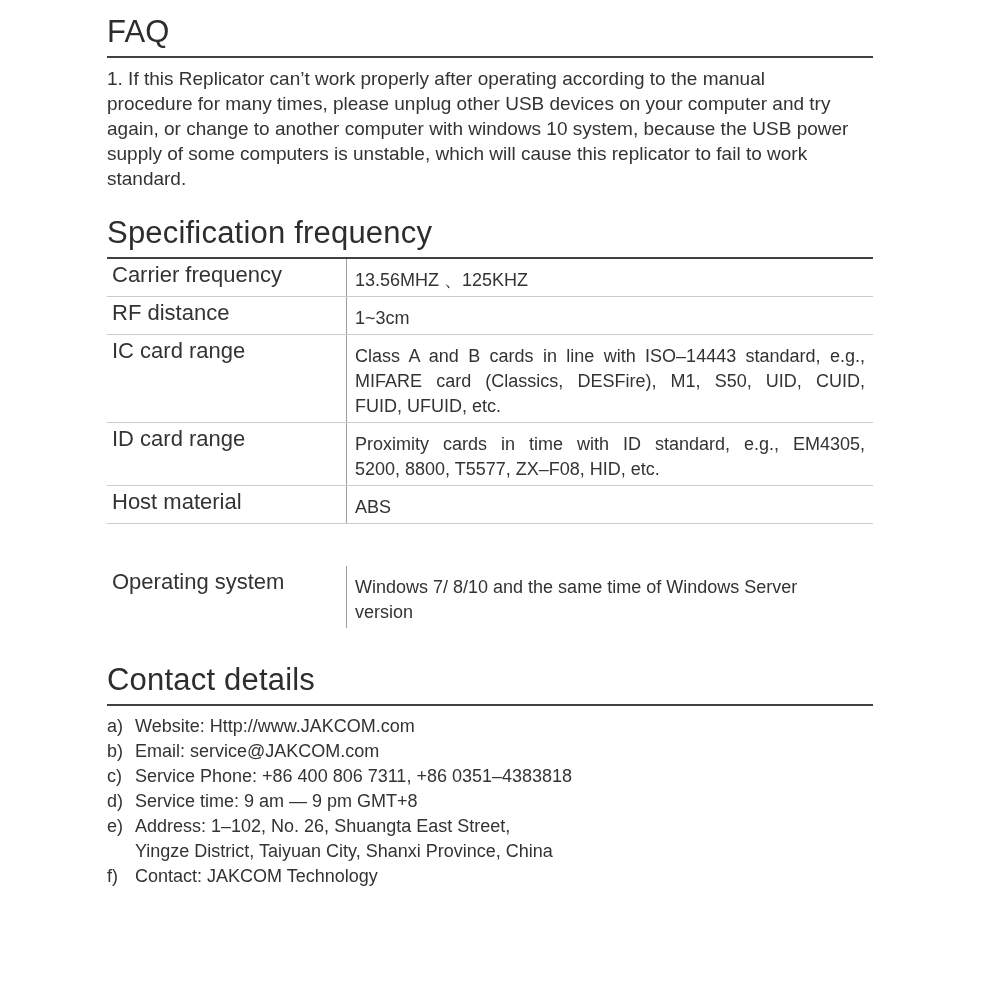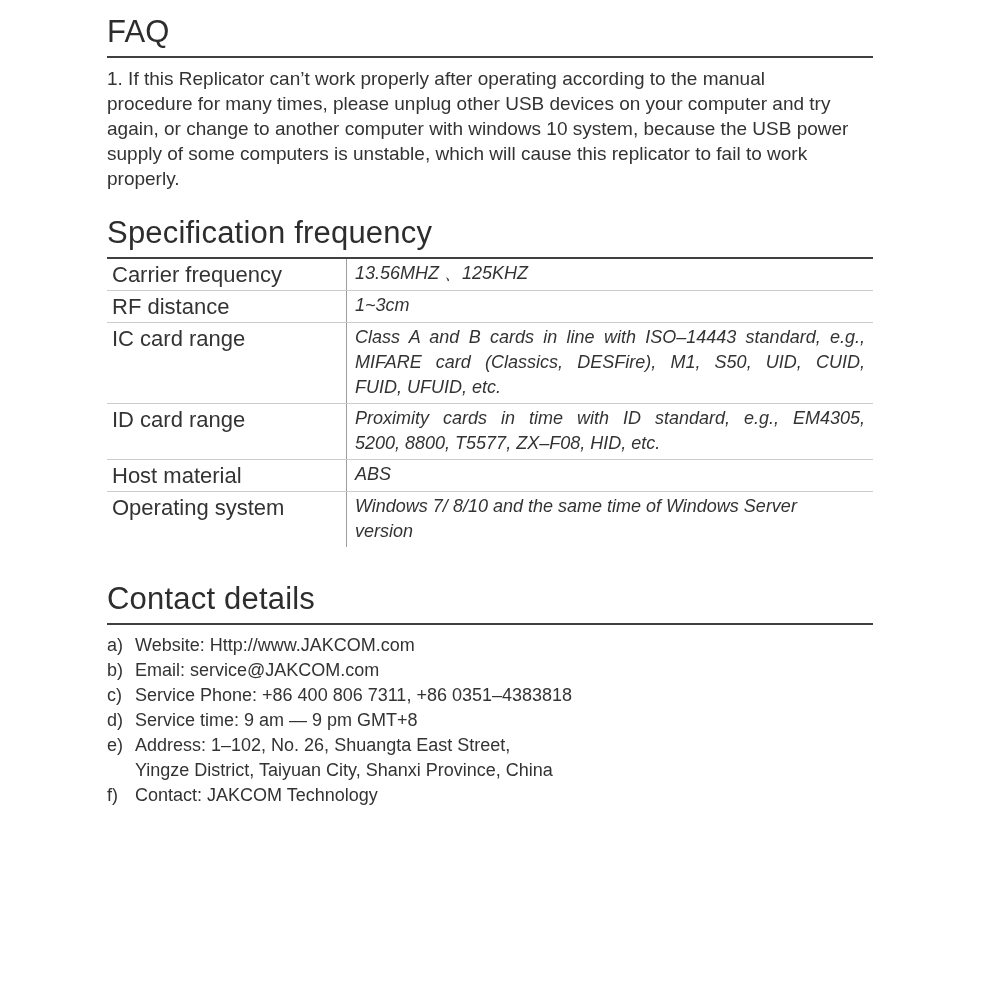--- a/index.html
+++ b/index.html
@@ -45,35 +45,34 @@
     margin-top: 8px;
     font-size: 19px;
     line-height: 25px;
   }
   .spec-section { margin-top: 24px; }
   .spec-table { width: 100%; }
   .spec-row {
     display: flex;
     border-bottom: 1px solid var(--rule-light);
   }
-  .spec-row:last-child { border-bottom: none; }
+  .spec-row:last-child { border-bottom: none; margin-top: 42px; }
   .spec-label {
     width: 239px;
     flex-shrink: 0;
     padding: 3px 8px 3px 5px;
     font-size: 22px;
     line-height: 25px;
   }
   .spec-value {
     flex: 1;
     border-left: 1px solid var(--divider);
-    padding: 2px 8px 3px 8px;
+    padding: 9px 8px 3px 8px;
     font-size: 18px;
     line-height: 25px;
-    font-style: italic;
   }
   .vline.just {
     text-align: justify;
     text-align-last: justify;
   }
   .contact-section { margin-top: 34px; }
   .contact-list {
     margin-top: 8px;
     font-size: 18px;
     line-height: 25px;
@@ -91,21 +90,21 @@
 <div class="canvas">
   <div class="page">
 
     <section class="faq-section">
       <h2 class="section-title">FAQ</h2>
       <div class="paragraph">
         <div class="pline">1. If this Replicator can’t work properly after operating according to the manual</div>
         <div class="pline">procedure for many times, please unplug other USB devices on your computer and try</div>
         <div class="pline">again, or change to another computer with windows 10 system, because the USB power</div>
         <div class="pline">supply of some computers is unstable, which will cause this replicator to fail to work</div>
-        <div class="pline">properly.</div>
+        <div class="pline">standard.</div>
       </div>
     </section>
 
     <section class="spec-section">
       <h2 class="section-title">Specification frequency</h2>
       <div class="spec-table">
 
         <div class="spec-row">
           <div class="spec-label">Carrier frequency</div>
           <div class="spec-value">

